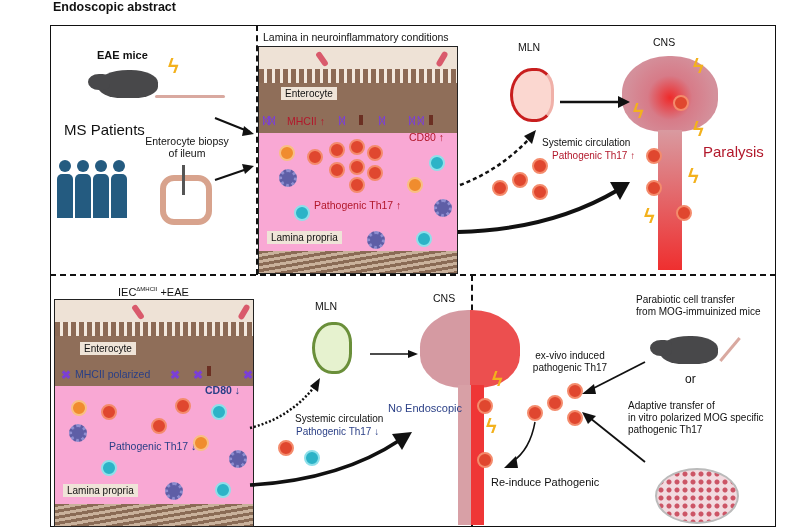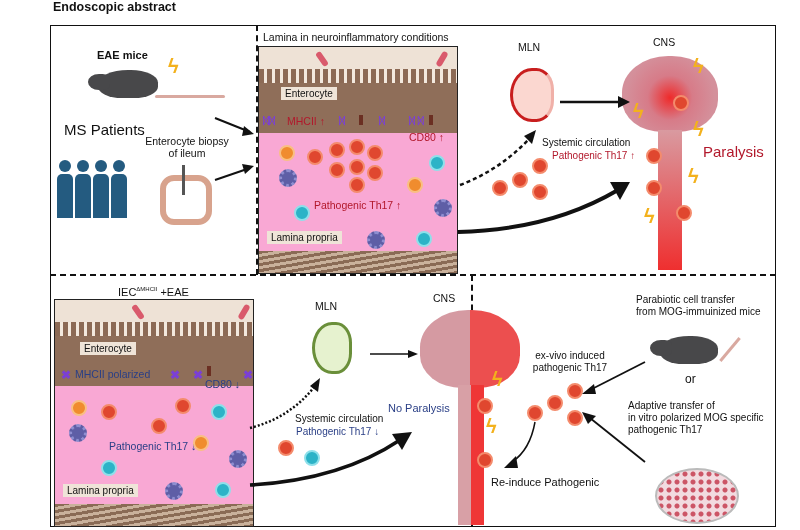--- a/index.html
+++ b/index.html
@@ -166,21 +166,21 @@
   <div class="abs" style="left:186px;top:4px;width:6px;height:16px;background:#d95a6c;border-radius:3px;transform:rotate(30deg);"></div>
   <div class="villi"></div>
   <div class="epi"></div>
   <div class="tag" style="left:25px;top:42px;">Enterocyte</div>
   <div class="mhc" style="left:6px;top:68px;font-size:12px;">✖</div>
   <div class="lbl blue" style="position:absolute;left:20px;top:68px;">MHCII polarized</div>
   <div class="mhc" style="left:115px;top:68px;font-size:12px;">✖</div>
   <div class="mhc" style="left:138px;top:68px;font-size:12px;">✖</div>
   <div class="mhc" style="left:188px;top:68px;font-size:12px;">✖</div>
   <div class="cd" style="left:152px;top:66px;"></div>
-  <div class="lbl blue" style="position:absolute;left:150px;top:78px;">CD80 ↓</div>
+  <div class="lbl blue" style="position:absolute;left:150px;top:84px;font-weight:bold;">CD80 ↓</div>
   <div class="cell or" style="left:16px;top:100px;"></div>
   <div class="cell th" style="left:46px;top:104px;"></div>
   <div class="cell th" style="left:120px;top:98px;"></div>
   <div class="cell cy" style="left:156px;top:104px;"></div>
   <div class="cell dc" style="left:14px;top:124px;"></div>
   <div class="cell th" style="left:96px;top:118px;"></div>
   <div class="lbl blue" style="position:absolute;left:54px;top:140px;">Pathogenic Th17 ↓</div>
   <div class="cell or" style="left:138px;top:135px;"></div>
   <div class="cell cy" style="left:46px;top:160px;"></div>
   <div class="cell dc" style="left:174px;top:150px;"></div>
@@ -188,21 +188,21 @@
   <div class="cell dc" style="left:110px;top:182px;"></div>
   <div class="cell cy" style="left:160px;top:182px;"></div>
   <div class="mus"></div>
 </div>
 
 <div class="abs lbl" style="left:315px;top:300px;">MLN</div>
 <div class="node" style="left:312px;top:322px;width:40px;height:52px;background:#e6f2cf;border:3px solid #6a8f3a;"></div>
 <div class="abs lbl" style="left:433px;top:292px;">CNS</div>
 <div class="brain" style="left:420px;top:310px;width:100px;height:78px;background:linear-gradient(90deg,#d59aa2 0 50%,#ec4f4f 50% 100%);"></div>
 <div class="stem" style="left:458px;top:385px;width:26px;height:140px;background:linear-gradient(90deg,#d8a0a6 0 50%,#ef3636 50% 100%);"></div>
-<div class="abs lbl blue" style="left:388px;top:402px;font-size:11px;">No Paralysis</div>
+<div class="abs lbl blue" style="left:388px;top:402px;font-size:11px;">No Endoscopic</div>
 <div class="abs lbl" style="left:295px;top:413px;font-size:10px;">Systemic circulation</div>
 <div class="abs lbl blue" style="left:296px;top:426px;font-size:10px;">Pathogenic Th17 ↓</div>
 <div class="cell th" style="left:278px;top:440px;"></div>
 <div class="cell cy" style="left:304px;top:450px;"></div>
 <svg class="arrow" style="left:230px;top:340px;" width="240" height="150">
   <line x1="140" y1="14" x2="180" y2="14" stroke="#111" stroke-width="1.5"></line>
   <polygon points="188,14 178,10 178,18" fill="#111"></polygon>
   <path d="M20,88 Q60,78 85,46" fill="none" stroke="#111" stroke-width="2.5" stroke-dasharray="2,2"></path>
   <polygon points="90,38 80,46 88,52" fill="#111"></polygon>
   <path d="M20,145 Q110,140 170,100" fill="none" stroke="#111" stroke-width="3.5"></path>

